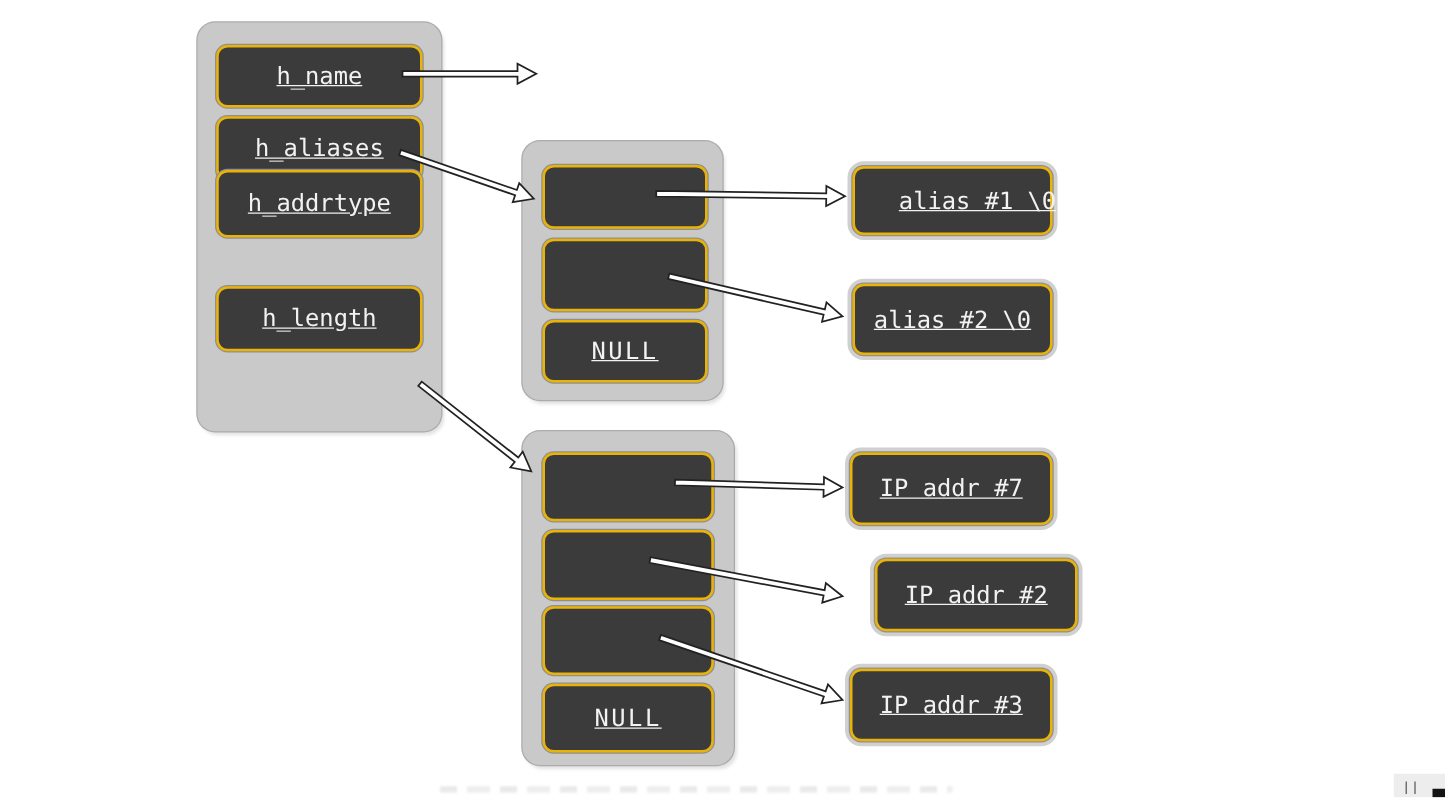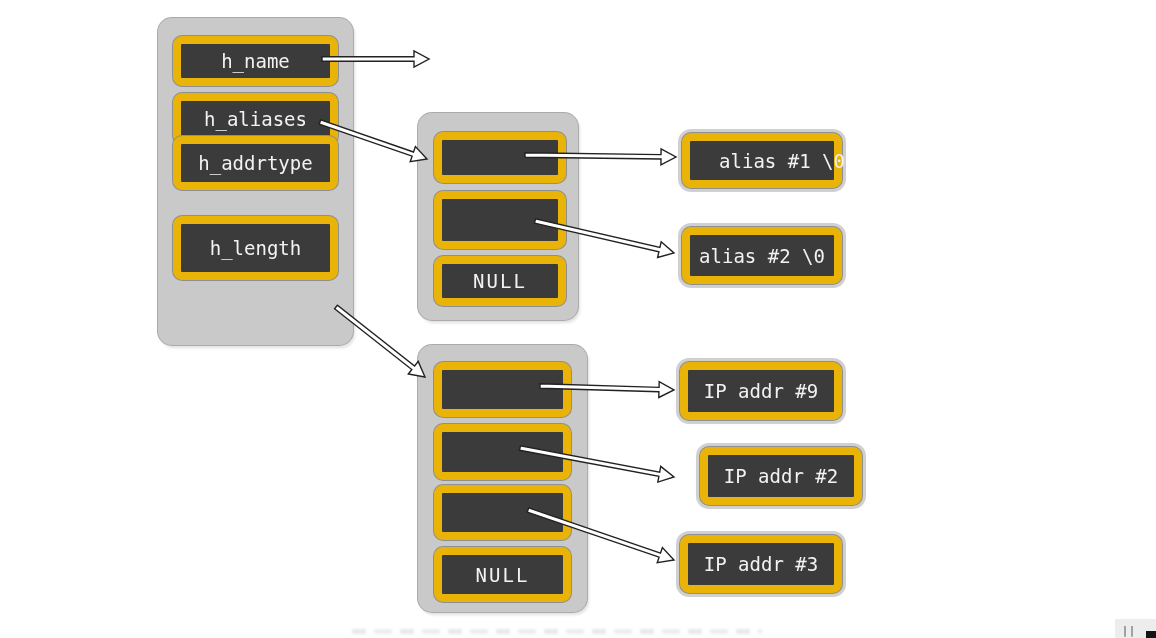--- a/index.html
+++ b/index.html
@@ -13,30 +13,31 @@
   }
   .panel {
     position: absolute;
     background: #c9c9c9;
     border-radius: 14px;
     box-shadow: 0 0 0 1px #ababab, 2px 3px 3px rgba(0,0,0,0.12);
   }
   .cell {
     position: absolute;
     background: #3b3b3b;
-    border: 8px solid #eab308;
+    border: 2px solid #eab308;
     border-radius: 9px;
     box-shadow: 0 0 0 1px #8f8f8f;
     color: #f2f2f2;
     font: 19px "DejaVu Sans Mono", monospace;
     display: flex;
     align-items: center;
     justify-content: center;
     white-space: pre;
     box-sizing: border-box;
+    text-decoration: underline;
   }
   .label-box {
     box-shadow: 0 0 0 1px #8f8f8f, 0 0 0 4px #d0d0d0;
   }
   .null-cell { letter-spacing: 2px; }
   #arrow-layer {
     position: absolute;
     left: 0; top: 0;
     width: 1156px; height: 638px;
     pointer-events: none;
@@ -75,38 +76,38 @@
 </head>
 <body>
 
 <div id="canvas">
 
   <div class="panel" style="left:158px; top:18px; width:195px; height:327px;"></div>
 
   <div class="cell" style="left:173px; top:36px; width:165px; height:50px;">h_name</div>
   <div class="cell" style="left:173px; top:93px; width:165px; height:52px;">h_aliases</div>
   <div class="cell" style="left:173px; top:136px; width:165px; height:54px;">h_addrtype</div>
-  <div class="cell" style="left:173px; top:216px; width:165px; height:64px;">h_length</div>
+  <div class="cell" style="left:173px; top:229px; width:165px; height:52px;">h_length</div>
 
 
   <div class="panel" style="left:418px; top:113px; width:160px; height:207px;"></div>
   <div class="cell" style="left:434px; top:132px; width:132px; height:51px;"></div>
   <div class="cell" style="left:434px; top:191px; width:132px; height:58px;"></div>
   <div class="cell null-cell" style="left:434px; top:256px; width:132px; height:50px;">NULL</div>
 
   <div class="cell label-box" style="left:682px; top:133px; width:160px; height:55px;padding-left:40px;">alias #1 \0</div>
   <div class="cell label-box" style="left:682px; top:227px; width:160px; height:57px;">alias #2 \0</div>
 
   <div class="panel" style="left:418px; top:345px; width:169px; height:267px;"></div>
   <div class="cell" style="left:434px; top:362px; width:137px; height:55px;"></div>
   <div class="cell" style="left:434px; top:424px; width:137px; height:56px;"></div>
   <div class="cell" style="left:434px; top:485px; width:137px; height:55px;"></div>
   <div class="cell null-cell" style="left:434px; top:547px; width:137px; height:55px;">NULL</div>
 
-  <div class="cell label-box" style="left:680px; top:362px; width:162px; height:58px;">IP addr #9</div>
+  <div class="cell label-box" style="left:680px; top:362px; width:162px; height:58px;">IP addr #7</div>
   <div class="cell label-box" style="left:680px; top:447px; width:162px; height:58px;margin-left:20px;">IP addr #2</div>
   <div class="cell label-box" style="left:680px; top:535px; width:162px; height:58px;">IP addr #3</div>
 
   <svg id="arrow-layer" viewBox="0 0 1156 638" xmlns="http://www.w3.org/2000/svg">
       <polygon points="322.0,61.2 414.0,61.2 414.0,67.0 429.0,59.0 414.0,51.0 414.0,56.8 322.0,56.8" fill="#ffffff" stroke="#222222" stroke-width="1.4" stroke-linejoin="miter"></polygon>
       <polygon points="319.3,124.1 412.1,156.2 410.2,161.7 427.0,159.0 415.4,146.5 413.5,152.0 320.7,119.9" fill="#ffffff" stroke="#222222" stroke-width="1.4" stroke-linejoin="miter"></polygon>
       <polygon points="334.6,308.7 411.8,369.5 408.3,374.0 425.0,377.0 418.2,361.4 414.6,366.0 337.4,305.3" fill="#ffffff" stroke="#222222" stroke-width="1.4" stroke-linejoin="miter"></polygon>
       <polygon points="525.0,157.2 661.0,159.0 660.9,164.8 676.0,157.0 661.1,148.8 661.0,154.6 525.0,152.8" fill="#ffffff" stroke="#222222" stroke-width="1.4" stroke-linejoin="miter"></polygon>
       <polygon points="534.5,223.1 658.9,251.8 657.6,257.4 674.0,253.0 661.2,241.8 659.9,247.5 535.5,218.9" fill="#ffffff" stroke="#222222" stroke-width="1.4" stroke-linejoin="miter"></polygon>
       <polygon points="539.9,388.2 658.9,391.8 658.8,397.5 674.0,390.0 659.2,381.6 659.1,387.4 540.1,383.8" fill="#ffffff" stroke="#222222" stroke-width="1.4" stroke-linejoin="miter"></polygon>

